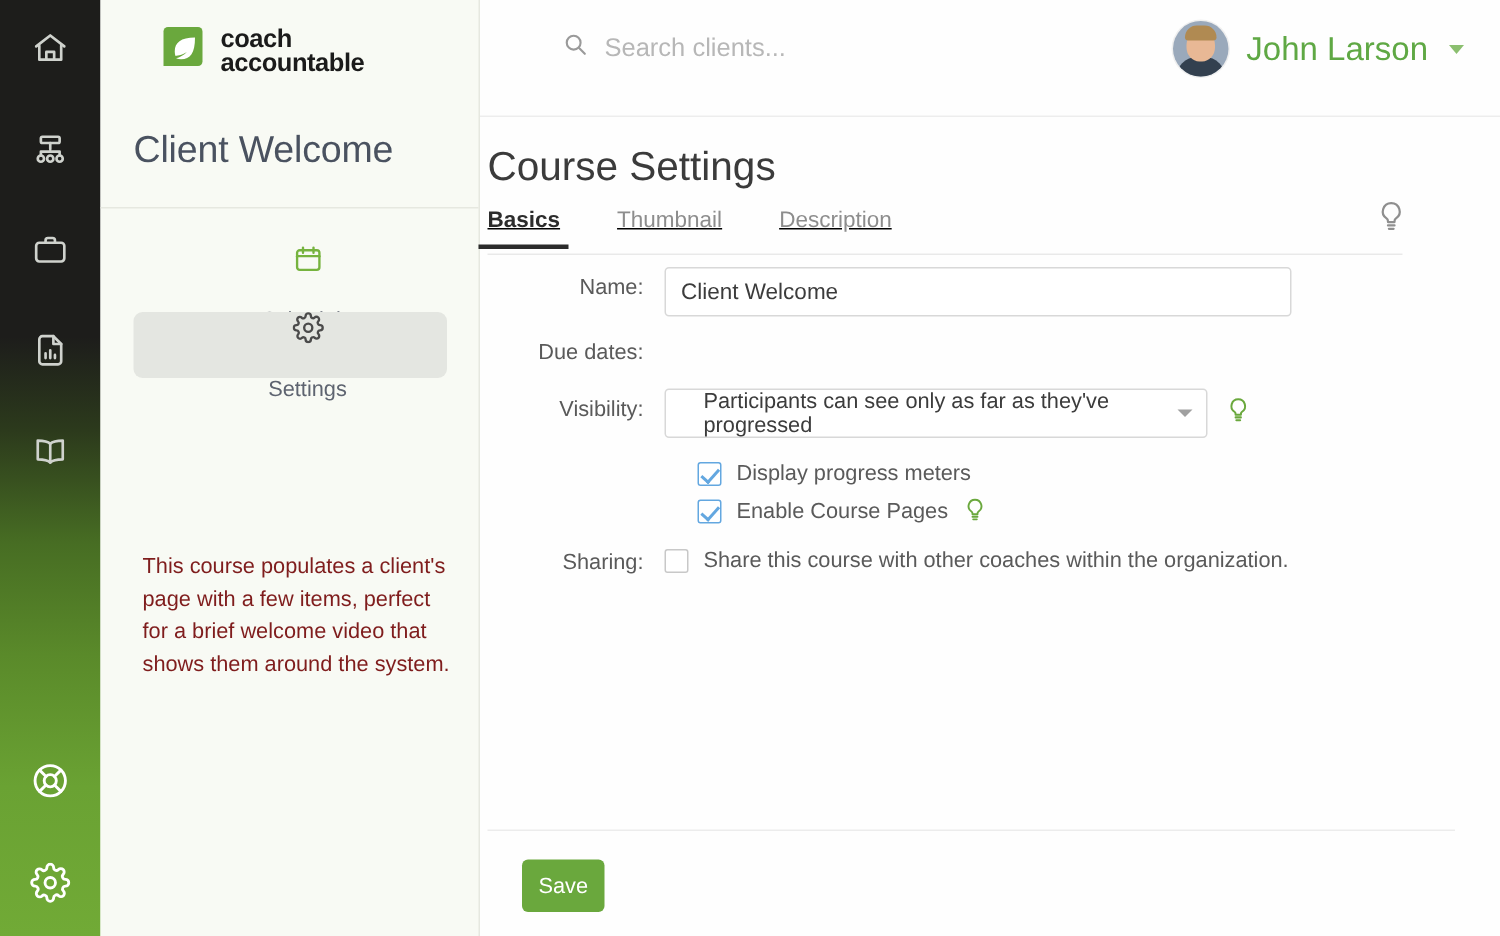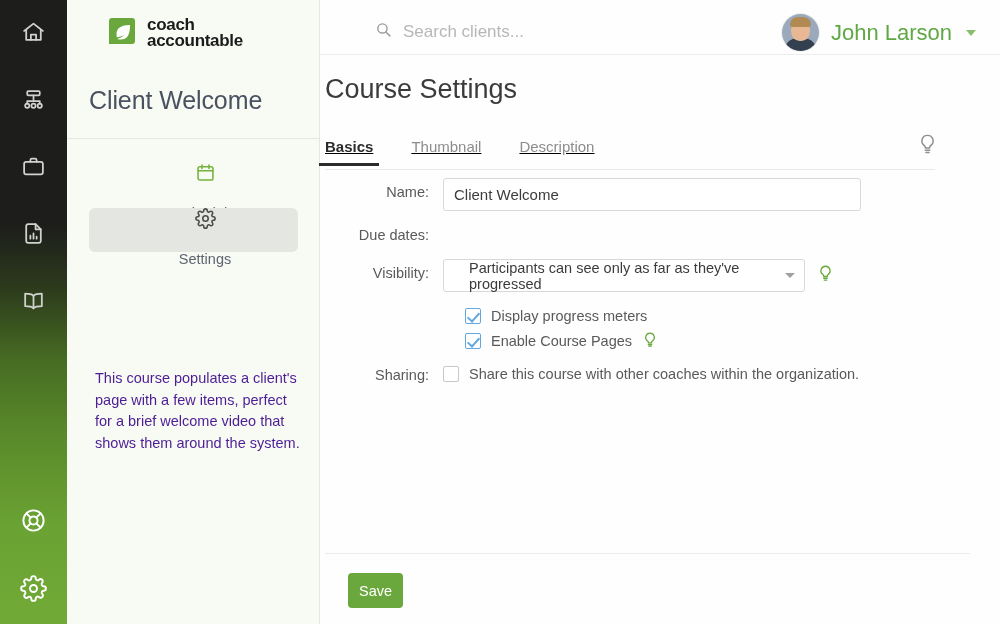--- a/index.html
+++ b/index.html
@@ -83,33 +83,33 @@
     flex-direction: column;
   }
   .nav-item.active { background: #e4e6e1; }
   .nav-label { font-size: 14.5px; color: #5e6470; }
   .side-desc {
     position: absolute;
     left: 28px; top: 368px;
     width: 206px;
     font-size: 14.5px;
     line-height: 21.5px;
-    color: #4c1d95;
+    color: #7f1d1d;
   }
 
   
   .main {
     flex: 1 1 auto;
     height: 624px;
     position: relative;
     background: #fefefe;
   }
   .topbar {
     position: absolute;
-    left: 0; right: 0; top: 0; height: 55px;
+    left: 0; right: 0; top: 0; height: 78px;
     border-bottom: 1px solid #ededed;
   }
   .search-wrap {
     position: absolute;
     left: 55px; top: 21px;
     display: flex; align-items: center; gap: 11px;
   }
   .search-input {
     border: none; outline: none; background: transparent;
     font-family: "Liberation Sans", sans-serif;
@@ -159,21 +159,21 @@
   .caret-down {
     width: 0; height: 0;
     border-left: 5px solid transparent;
     border-right: 5px solid transparent;
     border-top: 6px solid #8bbf6f;
     margin-left: 2px;
   }
 
   .page-title {
     position: absolute;
-    left: 5px; top: 74px;
+    left: 5px; top: 96px;
     font-size: 27px; color: #3b3b3b;
     font-weight: normal;
   }
 
   .tabs {
     position: absolute;
     left: 5px; top: 138px;
     width: 610px;
     height: 32px;
     border-bottom: 1px solid #e9e9e9;

